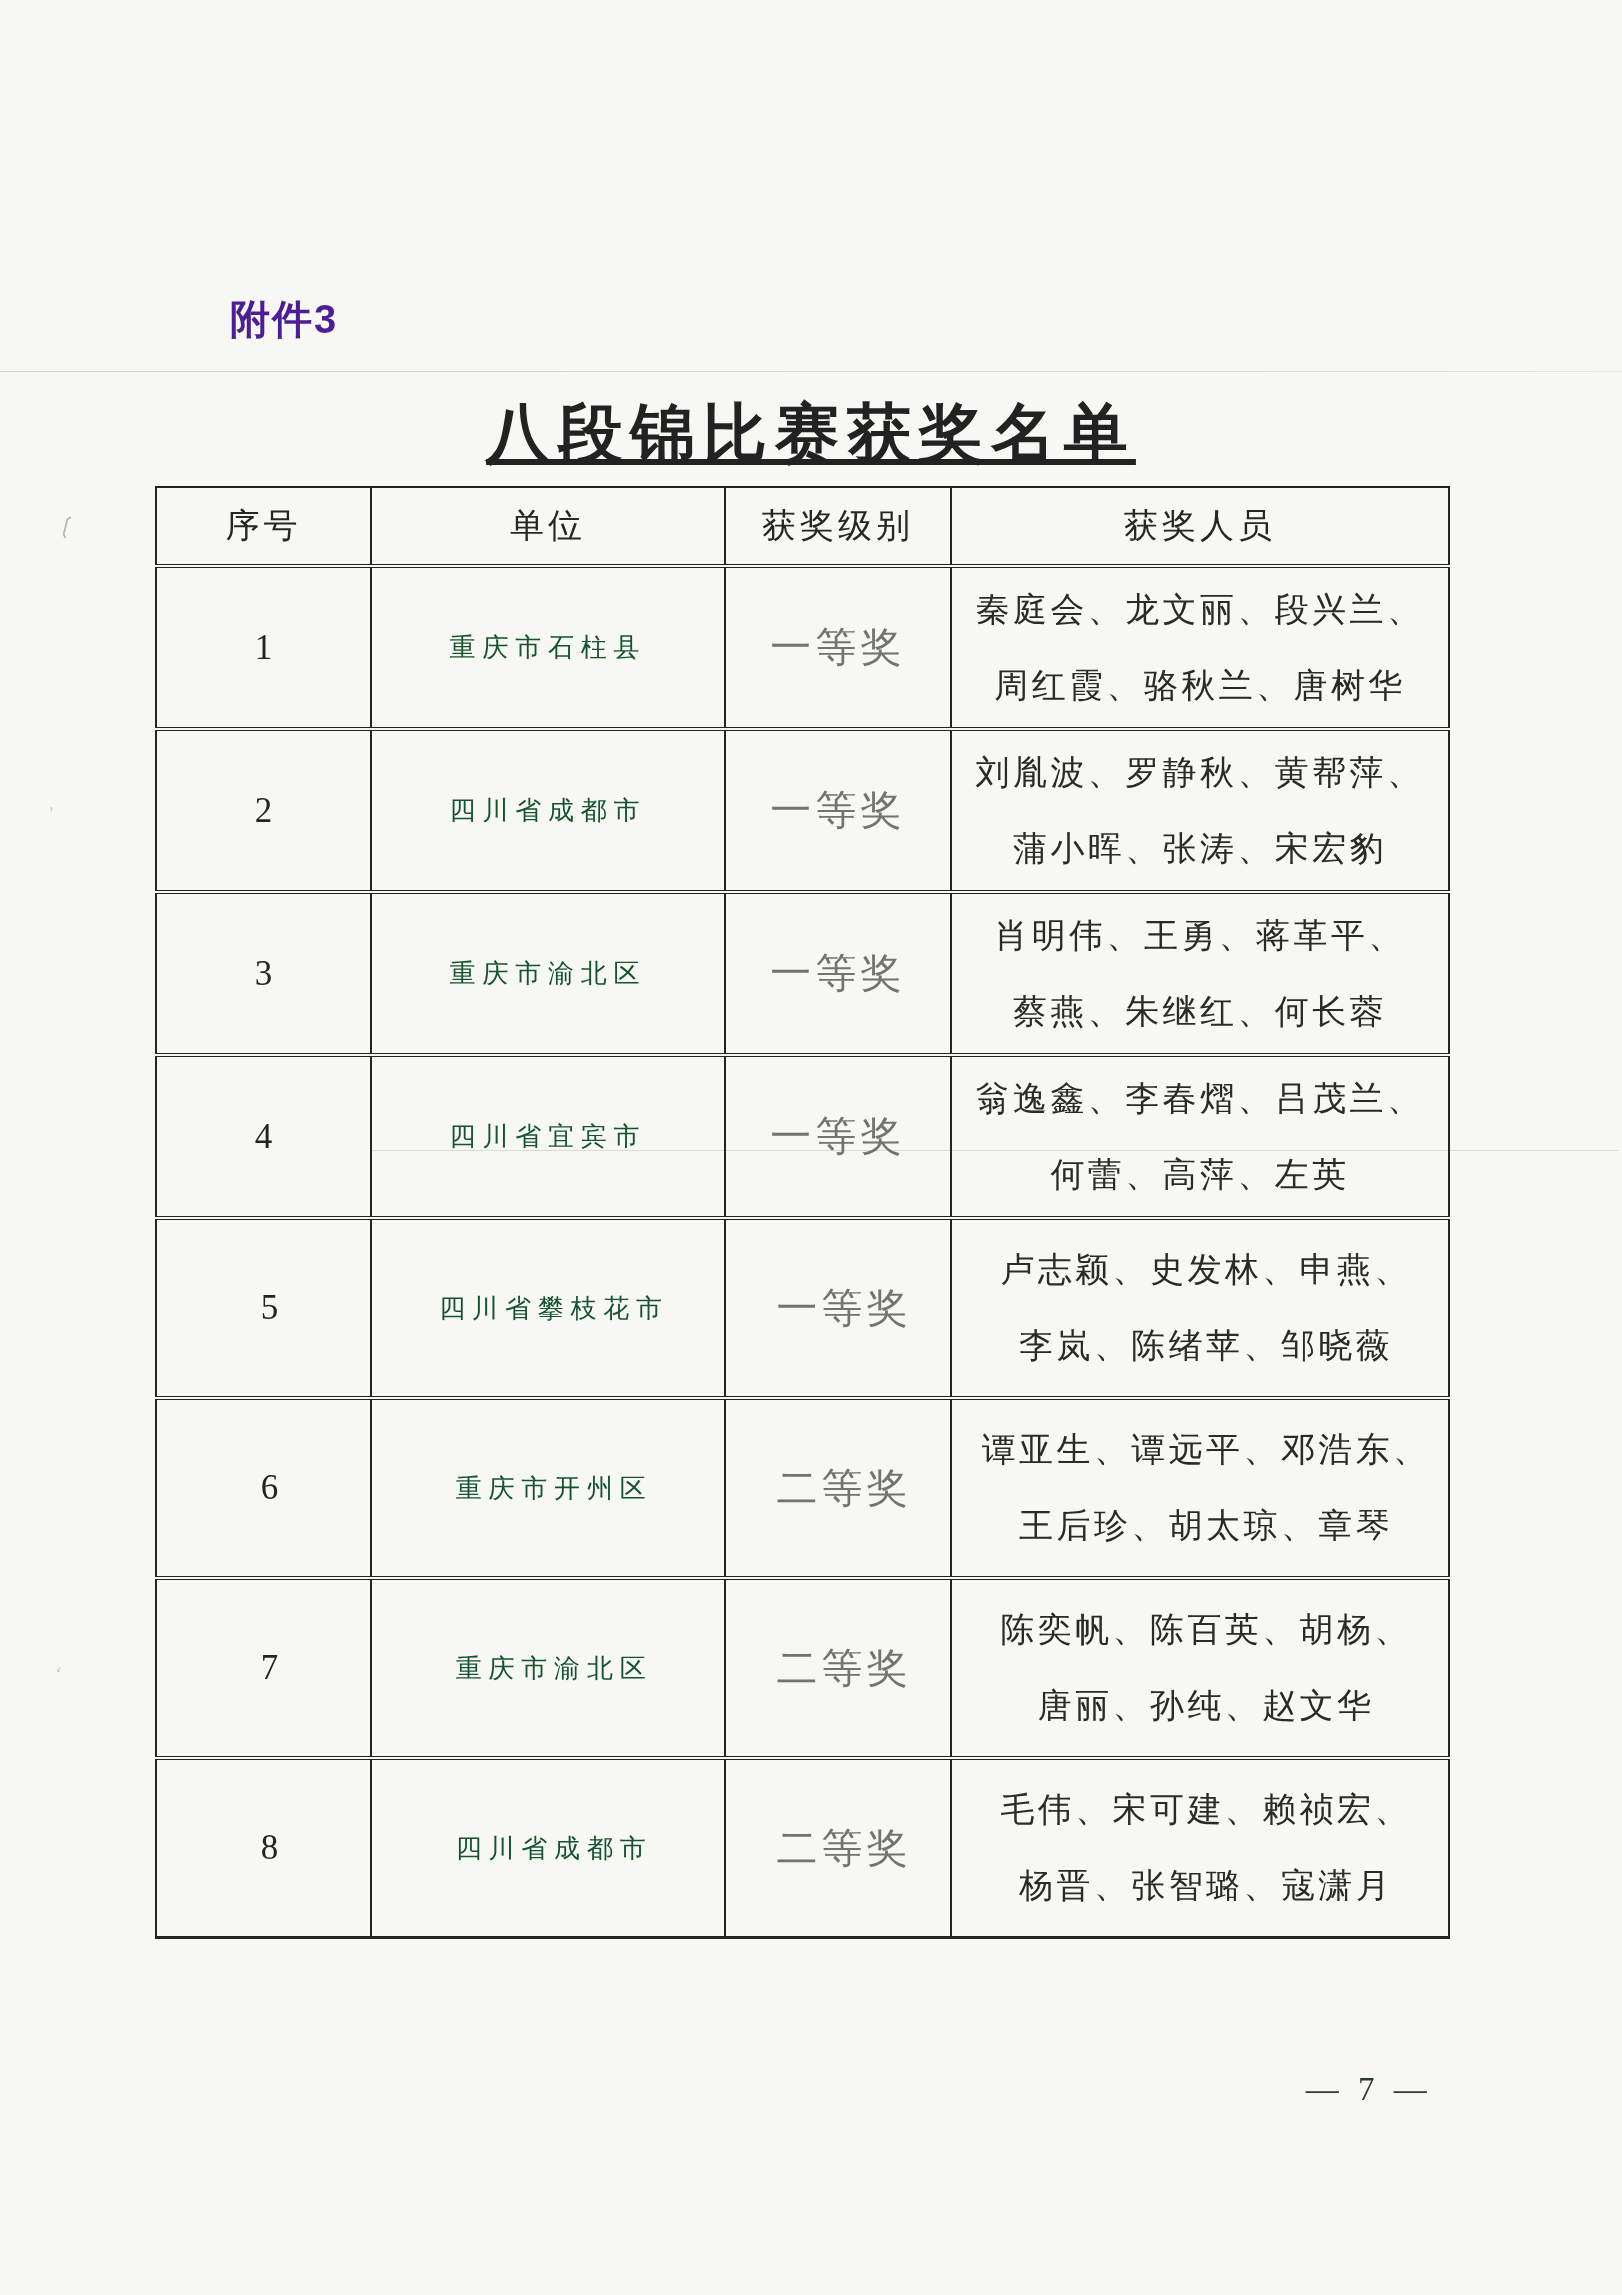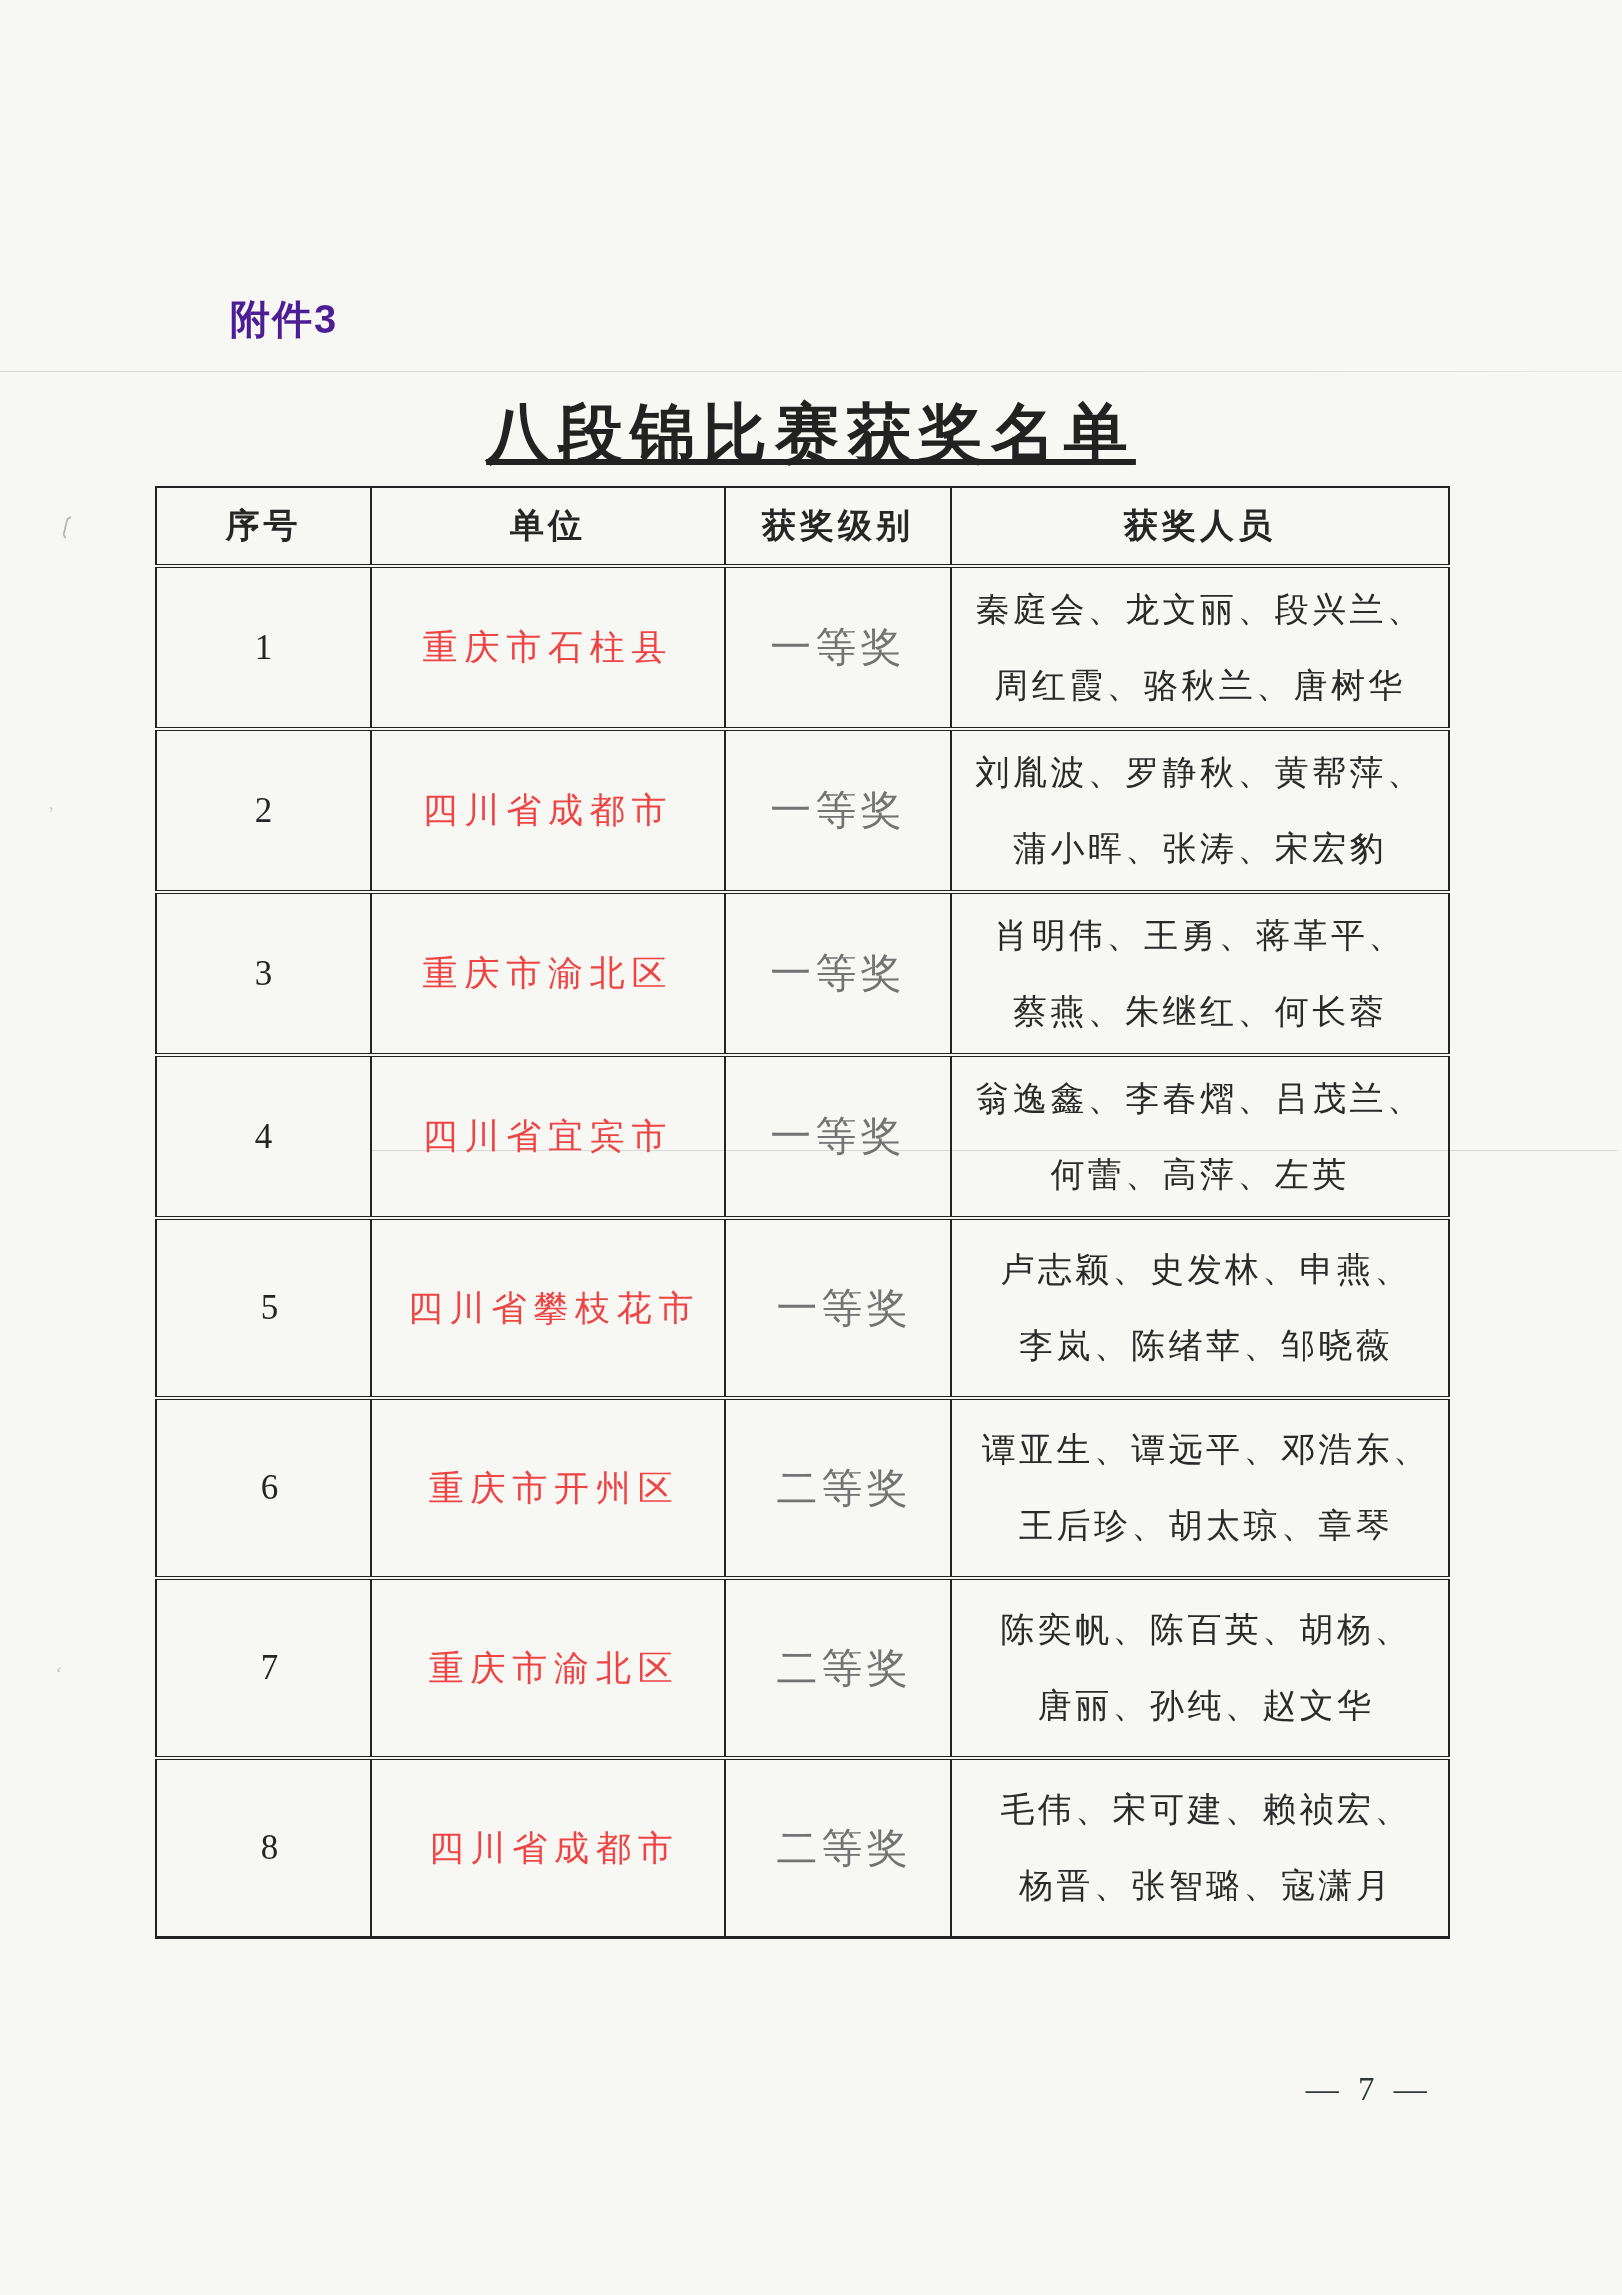--- a/index.html
+++ b/index.html
@@ -66,41 +66,41 @@
     text-align: center;
     vertical-align: middle;
     padding: 0 6.8px;
     overflow: hidden;
   }
   .award-table th {
     height: 76px;
     border-top: 2.7px solid #232323;
     border-bottom: 4.8px double #232323;
     font-size: 34px;
-    font-weight: 700;
+    font-weight: 400;
     letter-spacing: 4.1px;
     color: #262626;
     margin-top: 21px;
   }
   .award-table td {
     border-top: 4.8px double #232323;
     border-bottom: 4.8px double #232323;
     font-weight: 400;
   }
   .award-table tr.row-sm td { height: 159px; text-align: center; }
   .award-table tr.row-lg td { height: 176px; padding-left: 19px; }
   .award-table tbody tr:last-child td { border-bottom: 3.4px solid #232323; }
   .cell-no {
     font-size: 35px;
     color: #242424;
   }
   .cell-unit {
-    font-size: 35px;
+    font-size: 26px;
     letter-spacing: 6.8px;
-    color: #ef4444;
+    color: #14532d;
     border-radius: 12px;
   }
   .cell-award {
     font-size: 41px;
     letter-spacing: 4.1px;
     color: #737373;
   }
   .cell-winners {
     font-size: 34px;
     color: #2a2a2a;

